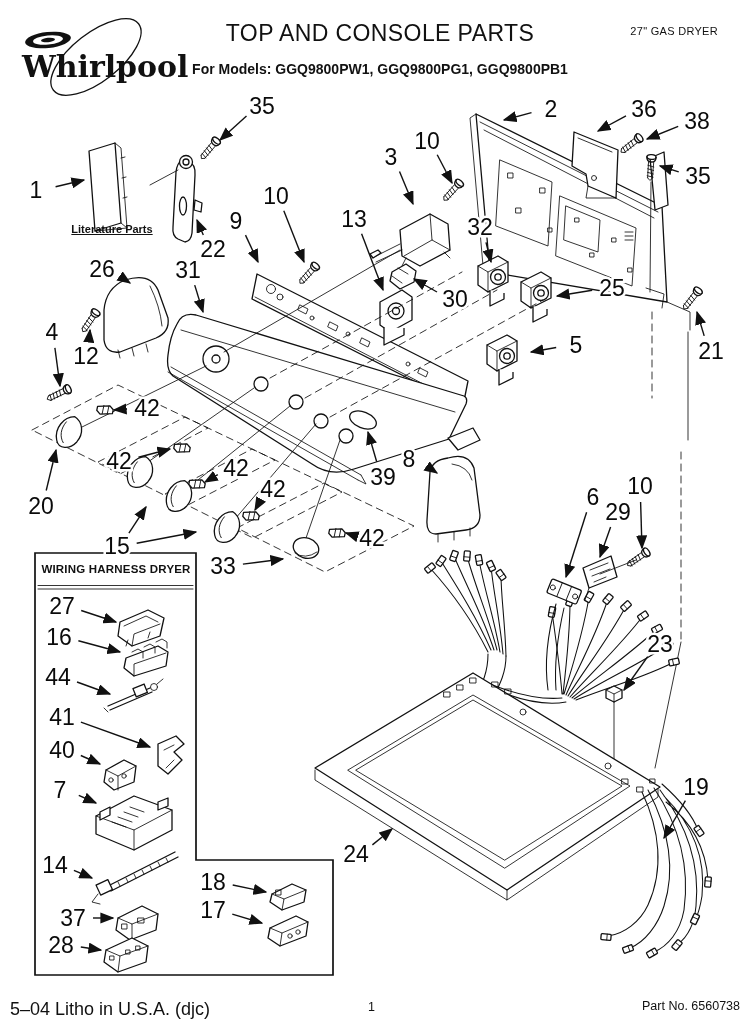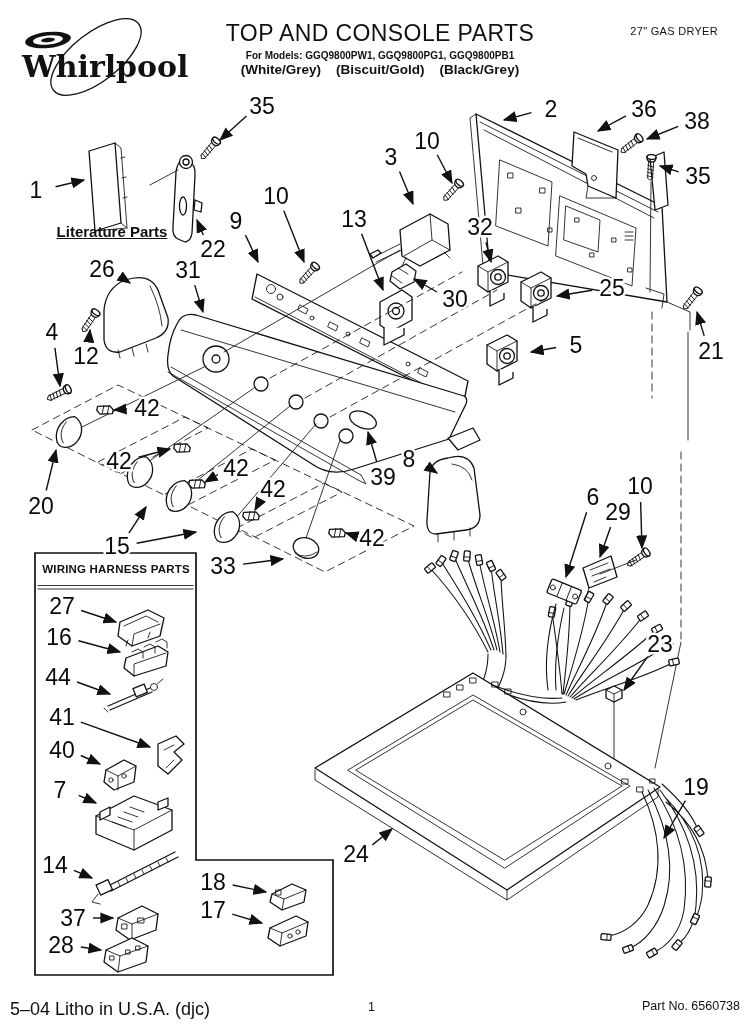--- a/index.html
+++ b/index.html
@@ -1,24 +1,24 @@
 <!DOCTYPE html>
 <html><head>
 <meta charset="utf-8">
 <style>
   html,body{margin:0;padding:0;background:#e8e8e8;}
   .page{position:relative;width:750px;height:1036px;margin:0 auto;background:#ffffff;
         font-family:"Liberation Sans",sans-serif;color:#111;overflow:hidden;}
   .abs{position:absolute;}
   .title-block{left:180px;top:20px;width:400px;text-align:center;}
   .title{font-size:23px;font-weight:400;letter-spacing:.4px;white-space:pre;}
-  .models{font-size:10px;font-weight:700;margin-top:3px;white-space:pre;}
+  .models{font-size:14px;font-weight:700;margin-top:14px;white-space:pre;}
   .finishes{font-size:13.5px;font-weight:700;margin-top:1px;white-space:pre;}
   .prodtype{right:32px;top:25px;font-size:11px;letter-spacing:.3px;}
-  .lit-label{left:48px;top:223px;width:128px;text-align:center;font-size:15px;font-weight:700;
+  .lit-label{left:48px;top:223px;width:128px;text-align:center;font-size:11px;font-weight:700;
              text-decoration:underline;}
   .wh-title{left:36px;top:563px;width:160px;text-align:center;font-size:11.5px;font-weight:700;
             letter-spacing:.2px;}
   .footer-left{left:10px;top:999px;font-size:18px;}
   .footer-center{left:368px;top:1000px;font-size:12.5px;}
   .footer-right{right:10px;top:999px;font-size:12.5px;}
   svg.art{position:absolute;left:0;top:0;}
   .ln{fill:none;stroke:#111;stroke-width:1.3;stroke-linejoin:round;stroke-linecap:round;}
   .fw{fill:#fff;stroke:#111;stroke-width:1.3;stroke-linejoin:round;}
   .thin{stroke-width:.85;}
@@ -438,24 +438,23 @@
         <line x1="232.7" y1="885.0" x2="266" y2="892" class="leader" marker-end="url(#arr)"></line>
         <text x="213" y="890" class="callout">18</text>
         <line x1="232.3" y1="914.1" x2="262" y2="923" class="leader" marker-end="url(#arr)"></line>
         <text x="213" y="918" class="callout">17</text>
       </g>
   </svg>
 
   <div class="abs title-block">
     <div class="title">TOP AND CONSOLE PARTS</div>
     <div class="models">For Models: GGQ9800PW1, GGQ9800PG1, GGQ9800PB1</div>
-    <div class="finishes">(White/Grey)    (Biscuit/Gold)    (Black/Grey)</div>
   </div>
   <div class="abs prodtype">27" GAS DRYER</div>
 
   <div class="abs lit-label">Literature Parts</div>
-  <div class="abs wh-title">WIRING HARNESS PARTS</div>
+  <div class="abs wh-title">WIRING HARNESS DRYER</div>
 
   <div class="abs footer-left">5–04 Litho in U.S.A. (djc)</div>
   <div class="abs footer-center">1</div>
   <div class="abs footer-right">Part No. 6560738</div>
 
 </div>
 
 </body></html>

